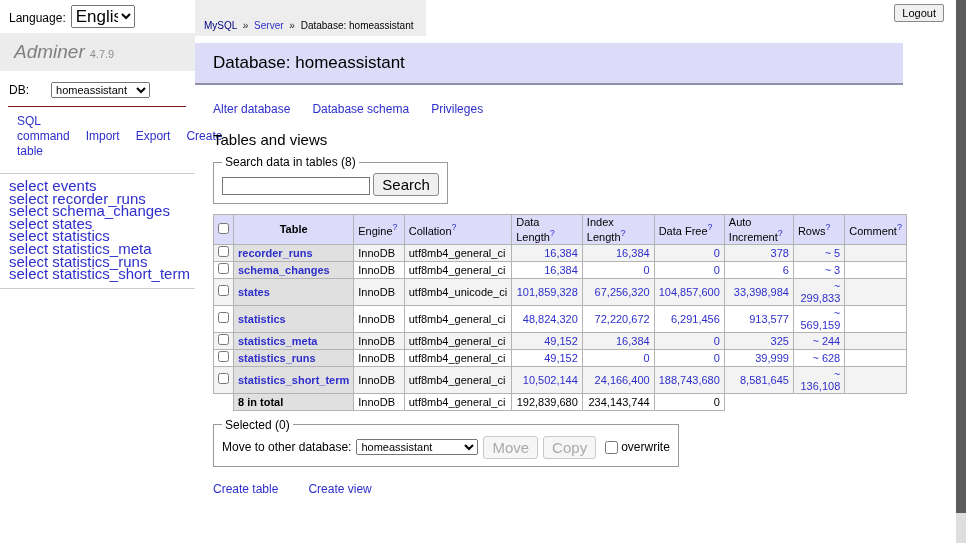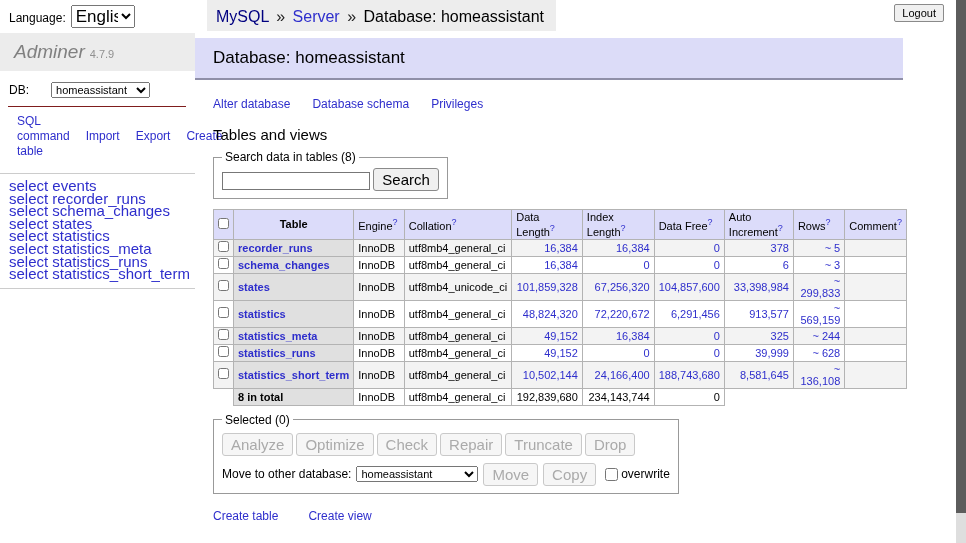--- a/index.html
+++ b/index.html
@@ -31,22 +31,22 @@
   #menu .links a { margin-right:16px; line-height:15px; }
   #tables-list {
     list-style:none; margin:0; padding:6px 0 7px 9px;
     border-top:1px solid #ccc; border-bottom:1px solid #ccc;
   }
   #tables-list li { line-height:12.6px; font-size:15px; white-space:nowrap; }
 
   
   #content { position:absolute; left:195px; top:0; width:712px; }
   #breadcrumb {
-    display:inline-block; background:#ededed; margin:0 0 0 12px;
-    padding:8px 12px 5px 9px; font-size:16px;
+    display:inline-block; background:#ededed; margin:0 0 0 0;
+    padding:20px 12px 5px 9px; font-size:10px;
   }
   #breadcrumb .visited { color:#000080; }
   #breadcrumb .sep { color:#222; margin:0 3px; }
   #logout-btn {
     position:absolute; top:4px; right:22px;
     font-family:"Liberation Sans", sans-serif;
     font-size:11px; padding:2px 7px; background:#f0f0f0;
     border:1px solid #8a8a8a; border-radius:2px;
   }
   h2 {
@@ -298,23 +298,20 @@
         <td class="num black">192,839,680</td>
         <td class="num black">234,143,744</td>
         <td class="num black">0</td>
         <td class="no-border" colspan="3"></td>
       </tr>
     </tbody>
   </table>
 
   <fieldset id="selected-fieldset">
     <legend>Selected (0)</legend>
-    <div class="btn-row">
-      <button type="button" disabled="">Analyze</button><button type="button" disabled="">Optimize</button><button type="button" disabled="">Check</button><button type="button" disabled="">Repair</button><button type="button" disabled="">Truncate</button><button type="button" disabled="">Drop</button>
-    </div>
     <div class="move-row">
       <span>Move to other database:</span>
       <select><option>homeassistant</option></select>
       <button type="button" disabled="">Move</button>
       <button type="button" disabled="">Copy</button>
       <label>
           <input type="checkbox" style="">
           <span>overwrite</span>
         </label>
     </div>

